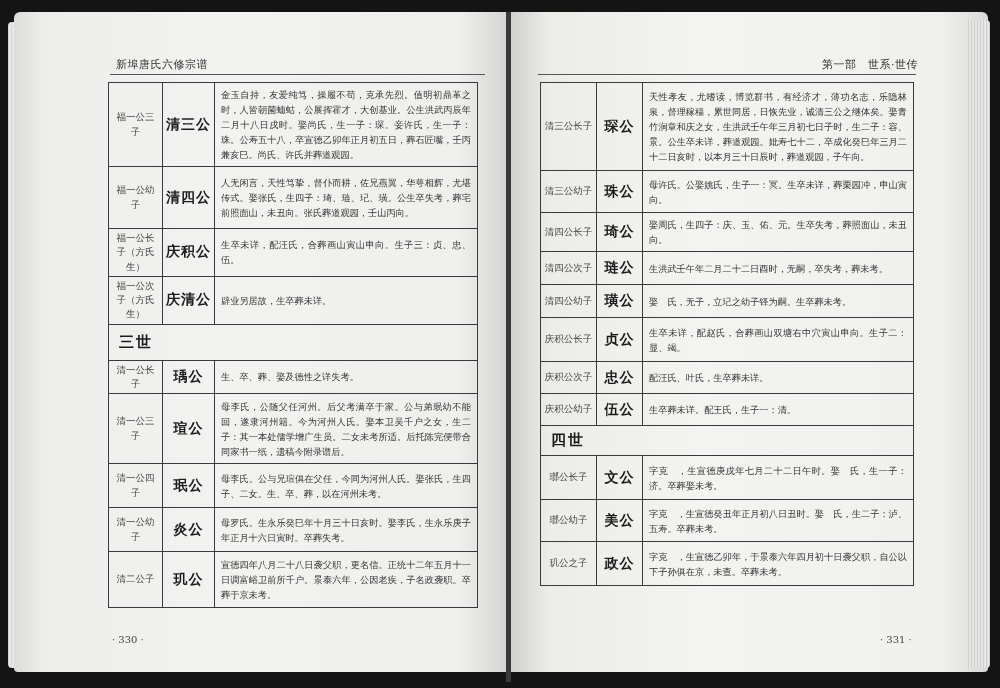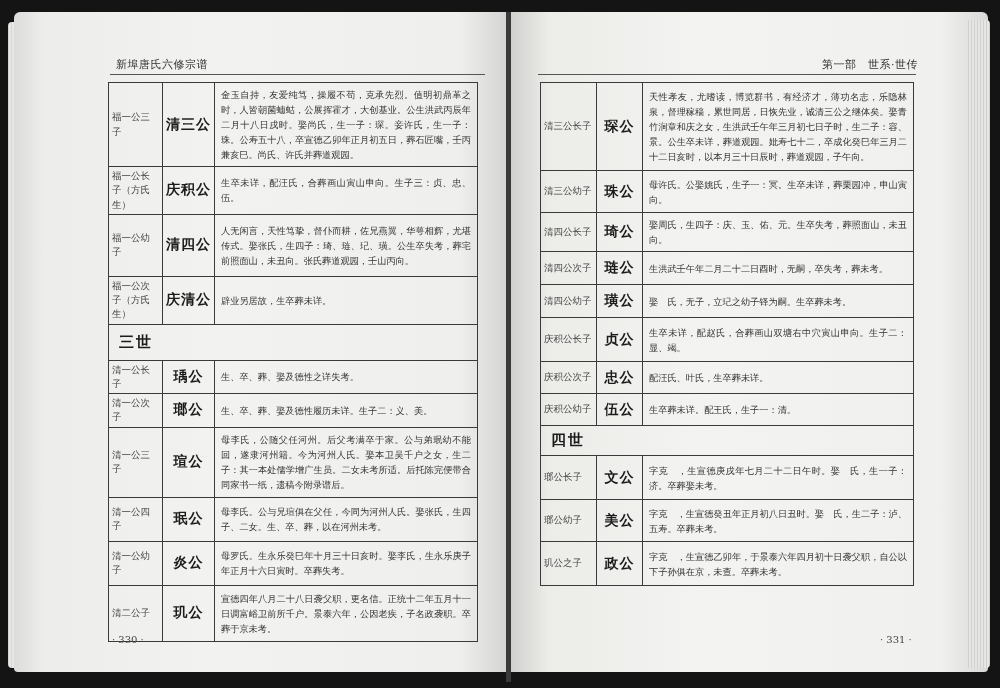--- a/index.html
+++ b/index.html
@@ -19,21 +19,21 @@
     background: repeating-linear-gradient(90deg, #cfcfcd 0 1px, #e6e6e4 1px 3px); border-radius: 0 4px 4px 0; }
   .edge-left { position: absolute; left: 8px; top: 22px; width: 14px; height: 646px;
     background: repeating-linear-gradient(90deg, #d6d6d4 0 1px, #e8e8e6 1px 3px); border-radius: 4px 0 0 4px; }
   .spine { position: absolute; left: 506px; top: 12px; width: 5px; height: 670px; background: #3a3a3a; }
 
   .running-head { position: absolute; font-size: 11px; font-weight: normal; color: #333; letter-spacing: 0.5px; }
   .rule { position: absolute; height: 1px; background: #555; }
 
   table.gen { position: absolute; border-collapse: collapse; background: transparent; }
   table.gen td { border: 1px solid #3a3a3a; vertical-align: middle; }
-  td.rel { font-size: 9.5px; color: #444; text-align: left; padding: 2px 3px; line-height: 1.5; }
+  td.rel { font-size: 9.5px; color: #444; text-align: center; padding: 2px 3px; line-height: 1.5; }
   td.name { font-size: 14px; font-weight: bold; text-align: center; color: #1c1c1c; letter-spacing: 1px; }
   td.bio { font-size: 9.2px; line-height: 15px; padding: 4px 6px; color: #333; text-align: justify; margin-left: 48px; }
   td.gen-head { font-size: 15px; font-weight: bold; padding: 4px 10px; color: #1c1c1c; letter-spacing: 2px; }
 
   .page-num { position: absolute; font-size: 10px; color: #444; font-family: "DejaVu Serif", serif; }
 </style>
 </head>
 <body>
 
 <div class="book">
@@ -51,47 +51,42 @@
         <col style="width:54px">
         <col style="width:52px">
         <col>
       </colgroup>
     <tbody>
         <tr style="height:84px">
       <td class="rel">福一公三子</td>
       <td class="name">清三公</td>
       <td class="bio">金玉自持，友爱纯笃，操履不苟，克承先烈。值明初鼎革之时，人皆朝菌蟪蛄，公展挥霍才，大创基业。公生洪武丙辰年二月十八日戌时。娶尚氏，生一子：琛。妾许氏，生一子：珠。公寿五十八，卒宣德乙卯年正月初五日，葬石匠嘴，壬丙兼亥巳。尚氏、许氏并葬道观园。</td>
     </tr>
+    <tr style="height:62px">
+      <td class="rel">福一公幼子</td>
+      <td class="name">清四公</td>
+      <td class="bio">人无闲言，天性笃挚，督仆而耕，佐兄燕翼，华萼相辉，尤堪传式。娶张氏，生四子：琦、琏、玘、璜。公生卒失考，葬宅前照面山，未丑向。张氏葬道观园，壬山丙向。</td>
+    </tr>
     <tr style="height:36px">
       <td class="rel">福一公长子（方氏生）</td>
       <td class="name">庆积公</td>
       <td class="bio">生卒未详，配汪氏，合葬画山寅山申向。生子三：贞、忠、伍。</td>
-    </tr>
-    <tr style="height:62px">
-      <td class="rel">福一公幼子</td>
-      <td class="name">清四公</td>
-      <td class="bio">人无闲言，天性笃挚，督仆而耕，佐兄燕翼，华萼相辉，尤堪传式。娶张氏，生四子：琦、琏、玘、璜。公生卒失考，葬宅前照面山，未丑向。张氏葬道观园，壬山丙向。</td>
     </tr>
     <tr style="height:36px">
       <td class="rel">福一公次子（方氏生）</td>
       <td class="name">庆清公</td>
       <td class="bio">辟业另居故，生卒葬未详。</td>
     </tr>
     <tr style="height:36px">
       <td class="gen-head" colspan="3">三世</td>
     </tr>
     <tr style="height:20px">
       <td class="rel">清一公长子</td>
       <td class="name">瑀公</td>
       <td class="bio">生、卒、葬、娶及德性之详失考。</td>
-    </tr>
-    <tr style="height:33px">
-      <td class="rel">清一公次子</td>
-      <td class="name">瑯公</td>
-      <td class="bio">生、卒、葬、娶及德性履历未详。生子二：义、美。</td>
     </tr>
     <tr style="height:70px">
       <td class="rel">清一公三子</td>
       <td class="name">瑄公</td>
       <td class="bio">母李氏，公随父任河州。后父考满卒于家。公与弟珉幼不能回，遂隶河州籍。今为河州人氏。娶本卫吴千户之女，生二子：其一本处儒学增广生员。二女未考所适。后托陈完便带合同家书一纸，遗稿今附录谱后。</td>
     </tr>
     <tr style="height:44px">
       <td class="rel">清一公四子</td>
       <td class="name">珉公</td>
       <td class="bio">母李氏。公与兄瑄俱在父任，今同为河州人氏。娶张氏，生四子、二女。生、卒、葬，以在河州未考。</td>

